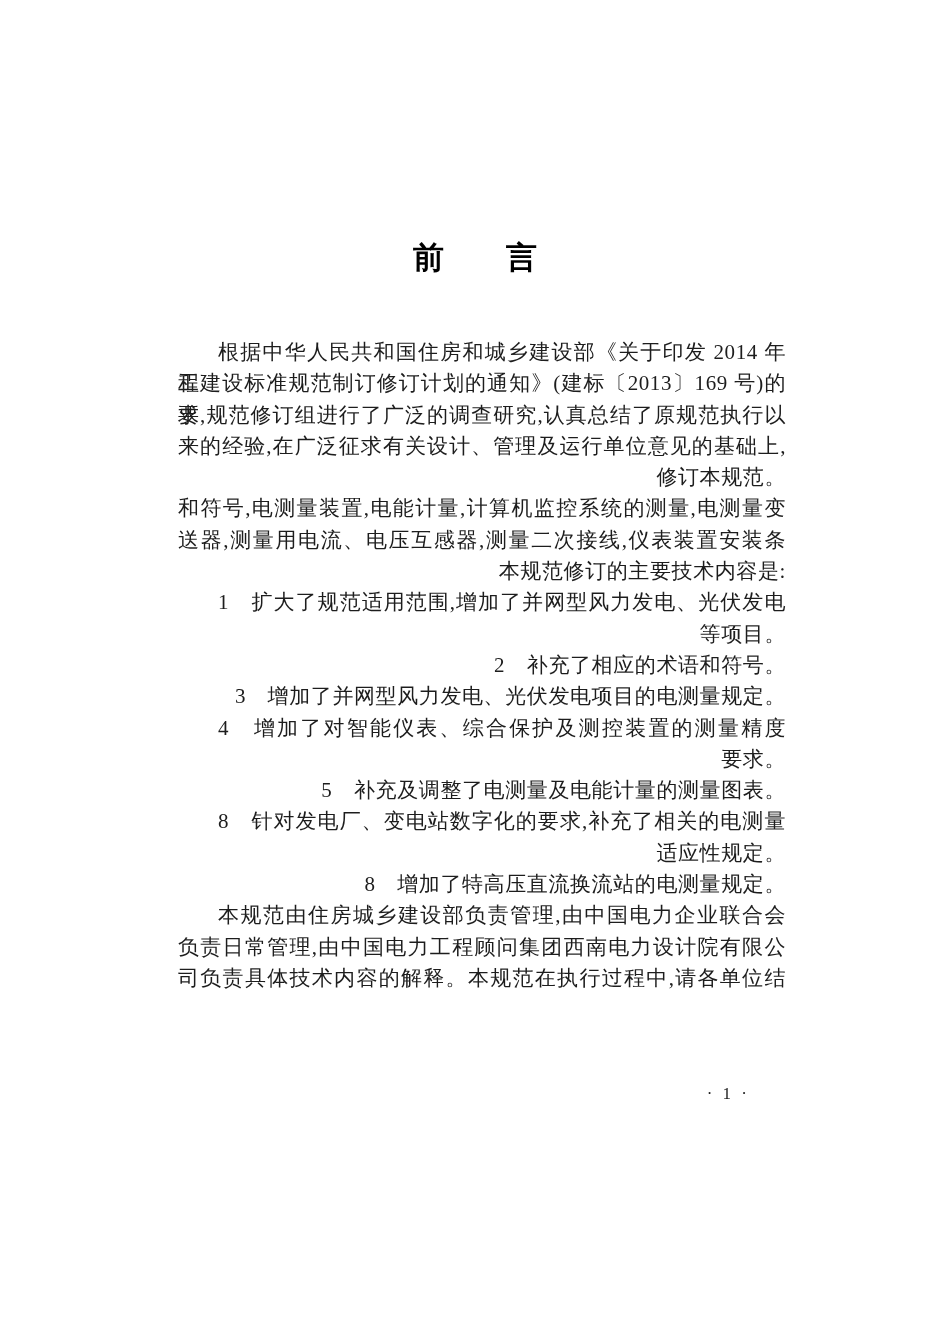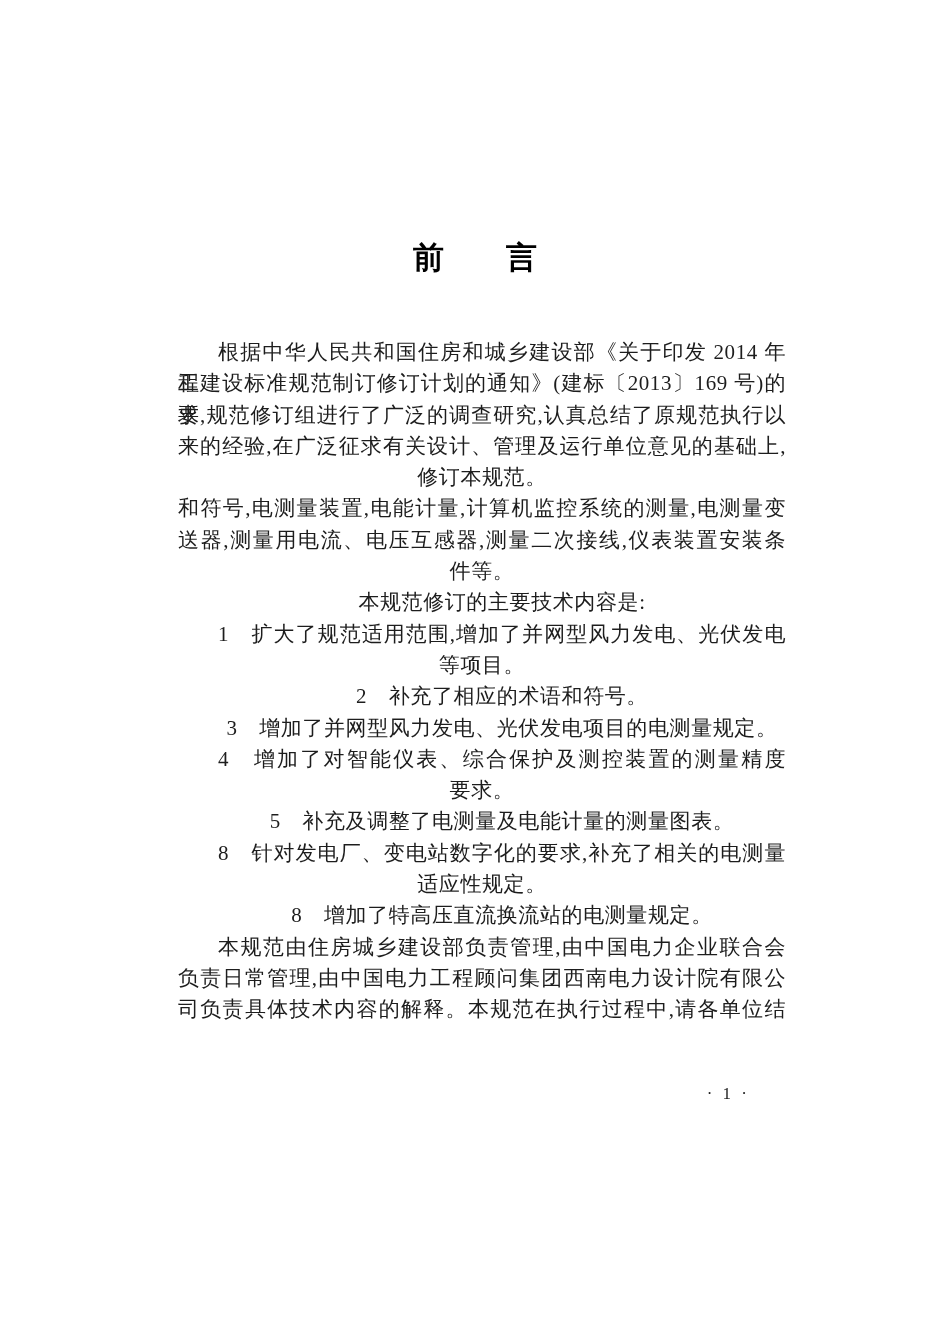--- a/index.html
+++ b/index.html
@@ -40,21 +40,21 @@
     position: absolute;
     left: 178px;
     top: 337px;
     width: 608px;
   }
   .line {
     height: 31.3px;
     line-height: 31.3px;
     font-size: 21px;
     letter-spacing: 0.6px;
-    text-align: center;
+    text-align: right;
     white-space: nowrap;
   }
   .line.indent {
     text-indent: 40px;
   }
   .line.justify {
     white-space: normal;
     text-align: justify;
     text-align-last: justify;
     width: 100%;
@@ -83,21 +83,20 @@
   </h1>
 
   <div class="doc-body">
       <div class="line indent justify">根据中华人民共和国住房和城乡建设部《关于印发 2014 年工</div>
       <div class="line justify">程建设标准规范制订修订计划的通知》(建标〔2013〕169 号)的要</div>
       <div class="line justify">求,规范修订组进行了广泛的调查研究,认真总结了原规范执行以</div>
       <div class="line justify">来的经验,在广泛征求有关设计、管理及运行单位意见的基础上,</div>
       <div class="line">修订本规范。</div>
       <div class="line justify">和符号,电测量装置,电能计量,计算机监控系统的测量,电测量变</div>
       <div class="line justify">送器,测量用电流、电压互感器,测量二次接线,仪表装置安装条</div>
-      <div class="line">件等。</div>
       <div class="line indent">本规范修订的主要技术内容是:</div>
       <div class="line indent justify">1　扩大了规范适用范围,增加了并网型风力发电、光伏发电</div>
       <div class="line">等项目。</div>
       <div class="line indent">2　补充了相应的术语和符号。</div>
       <div class="line indent">3　增加了并网型风力发电、光伏发电项目的电测量规定。</div>
       <div class="line indent justify">4　增加了对智能仪表、综合保护及测控装置的测量精度</div>
       <div class="line">要求。</div>
       <div class="line indent">5　补充及调整了电测量及电能计量的测量图表。</div>
       <div class="line indent justify">8　针对发电厂、变电站数字化的要求,补充了相关的电测量</div>
       <div class="line">适应性规定。</div>

